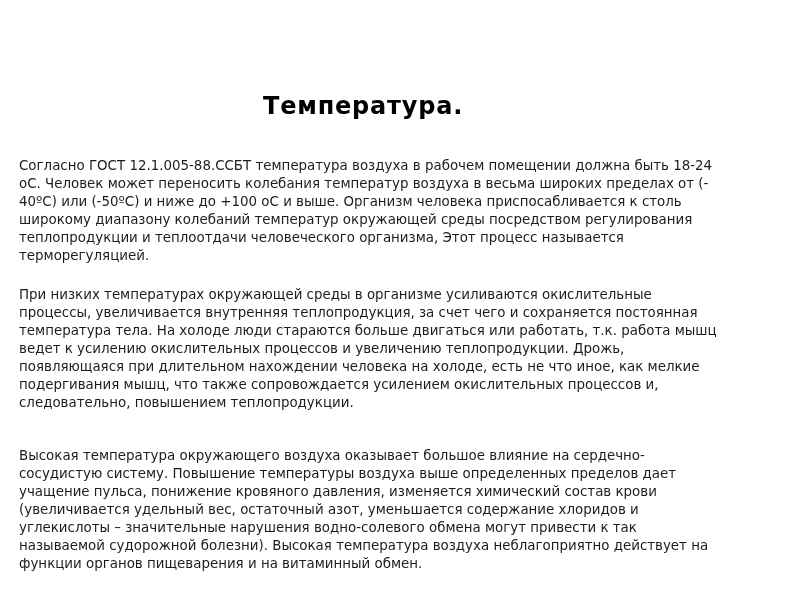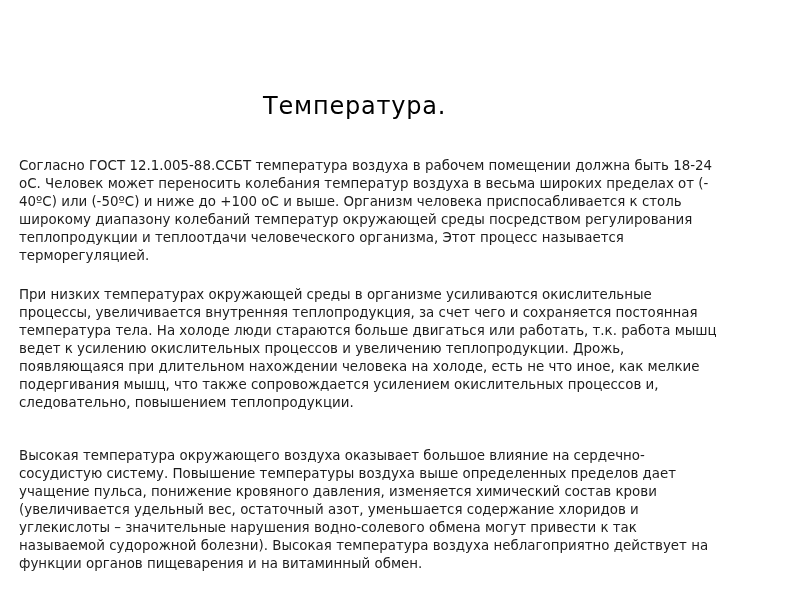--- a/index.html
+++ b/index.html
@@ -19,21 +19,21 @@
       position: absolute;
       left: 0; top: 0;
       width: 800px; height: 600px;
       background: #ffffff;
     }
     .title {
       position: absolute;
       left: 263px;
       top: 92px;
       font-size: 24px;
-      font-weight: normal;
+      font-weight: bold;
       color: #000000;
       letter-spacing: 0.8px;
       white-space: nowrap;
       margin: 0;
     }
     .para {
       position: absolute;
       left: 19px;
       width: 790px;
       font-size: 13.4px;

